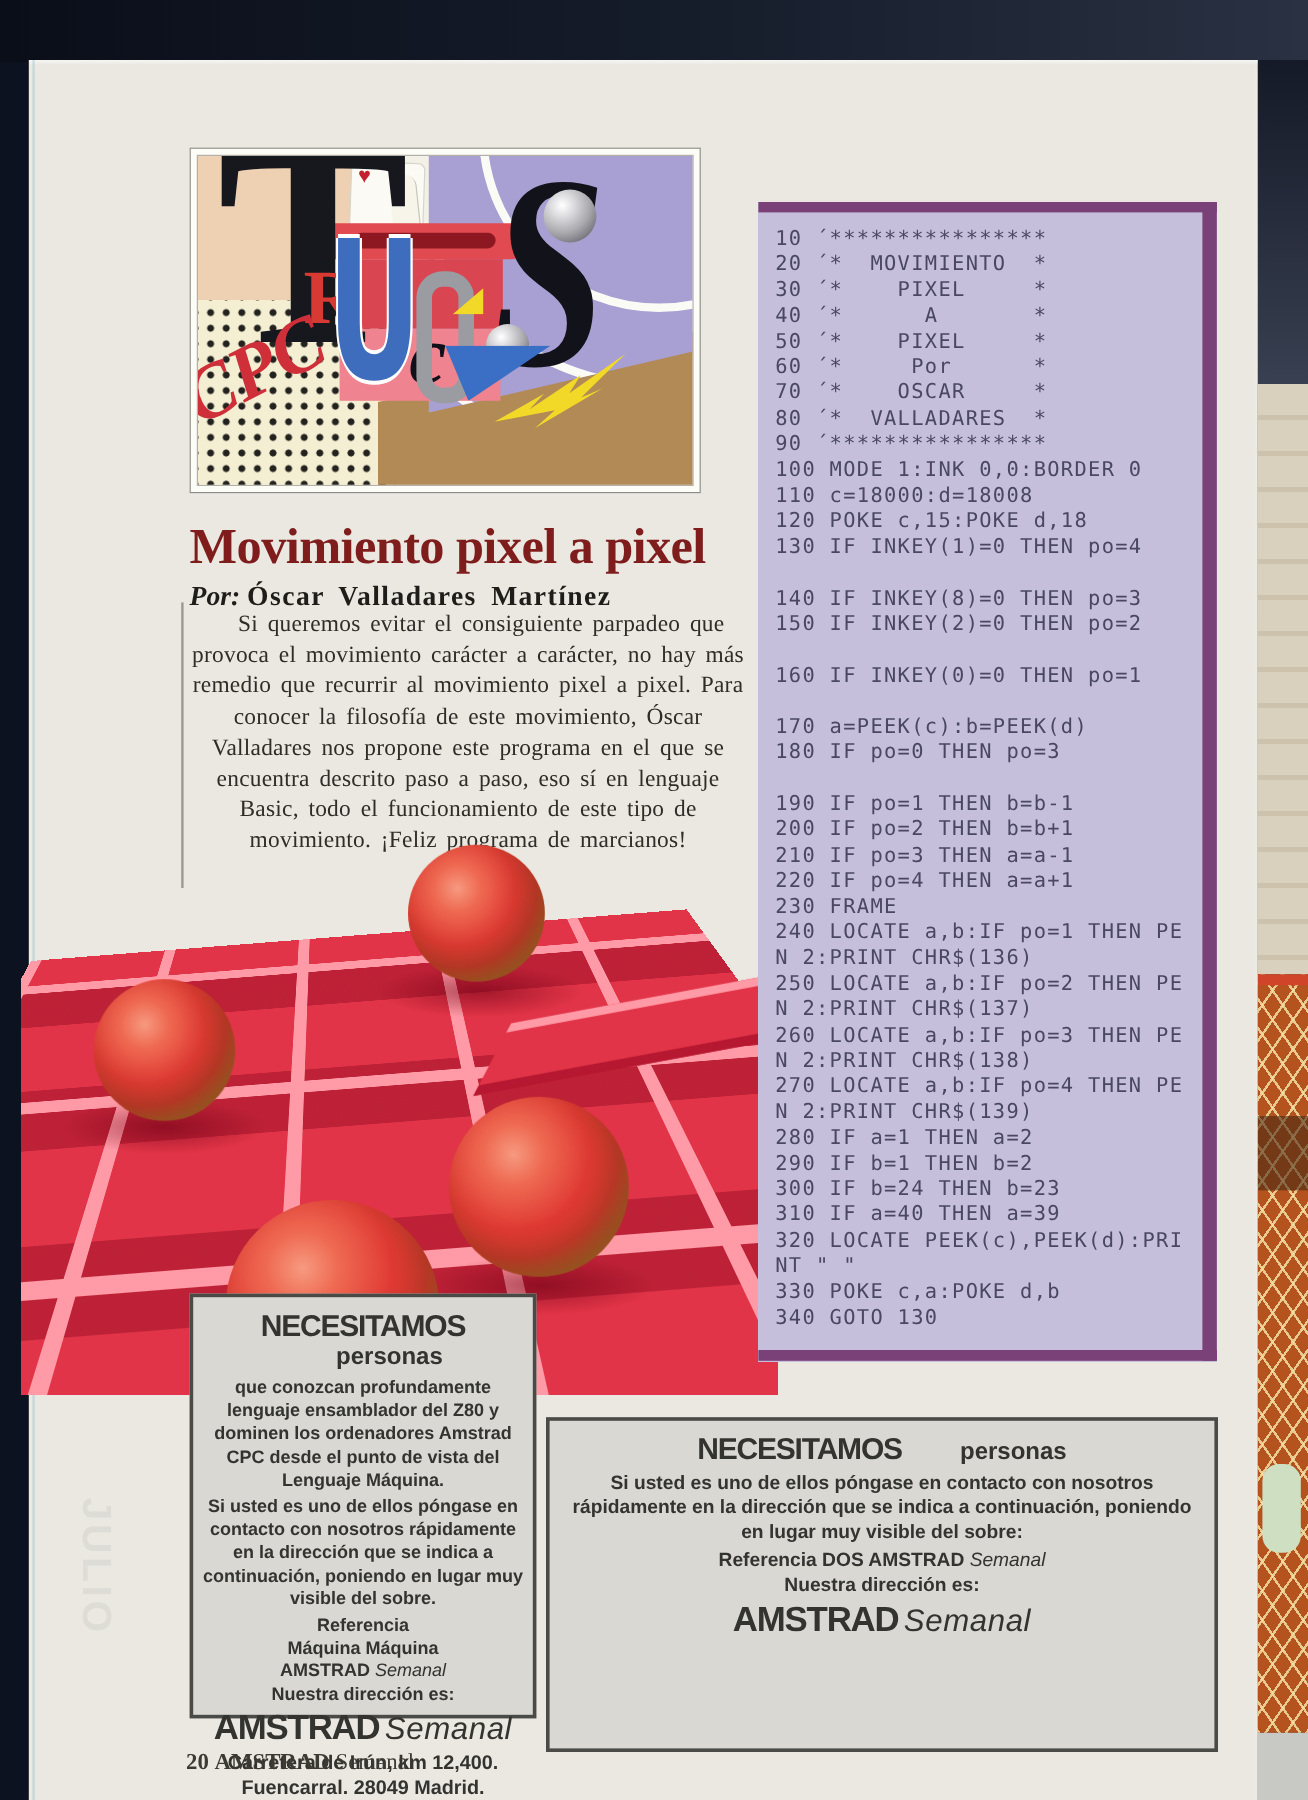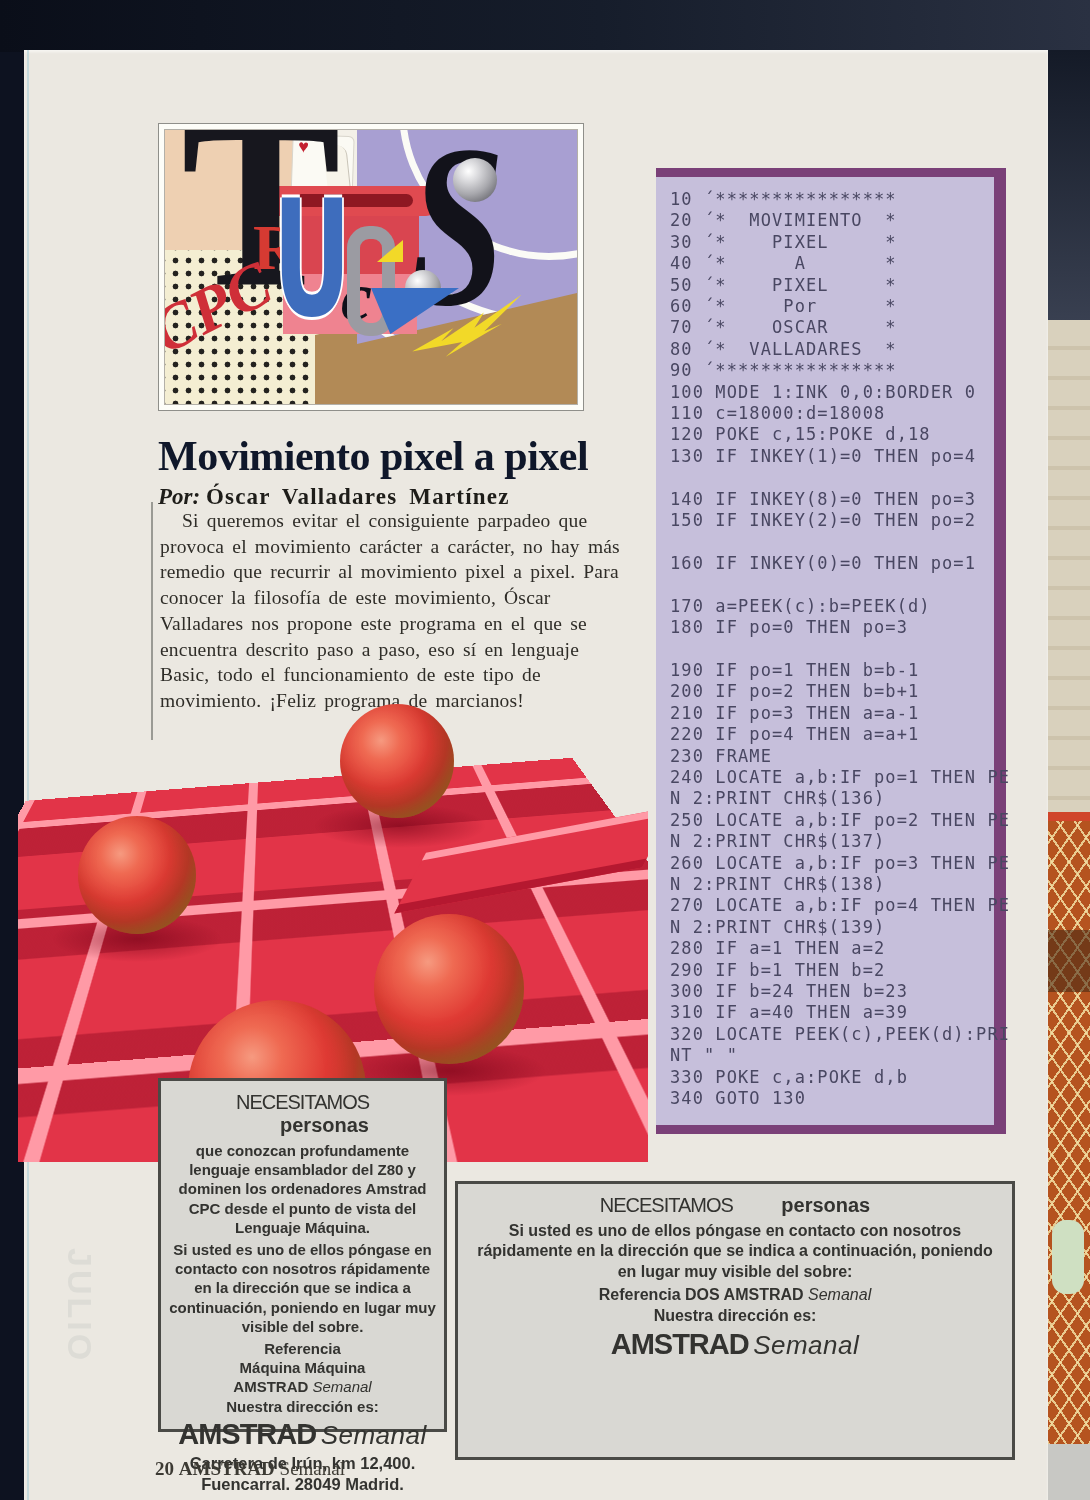--- a/index.html
+++ b/index.html
@@ -76,29 +76,29 @@
   .tri-blue { position:absolute; left:206px; top:158px; width:88px; height:46px; background:#3a6fc5;
          clip-path:polygon(0 0,100% 0,22% 100%); }
   .flash { position:absolute; left:244px; top:164px; width:116px; height:62px; background:#f2d928;
          clip-path:polygon(0 80%,38% 52%,26% 70%,66% 34%,56% 56%,100% 14%,64% 64%,80% 56%,28% 96%,44% 76%);
          transform:rotate(-8deg); }
   .tiny-tri { position:absolute; left:212px; top:110px; width:26px; height:22px; background:#f2d928;
          clip-path:polygon(0 100%,100% 0,100% 100%); }
 
   
   .art-title { position:absolute; left:134px; top:383px; width:480px;
-    font:700 42px/1.1 "Liberation Serif",serif; color:#0f172a; letter-spacing:-.5px; }
+    font:700 42px/1.1 "Liberation Serif",serif; color:#7f1d1d; letter-spacing:-.5px; }
   .byline { position:absolute; left:134px; top:434px; width:480px; font-size:23px; color:#1e1d19;
     font-family:"Liberation Serif",serif; }
   .byline .lbl { font-style:italic; font-weight:700; }
   .byline .nm  { font-weight:700; letter-spacing:1.2px; word-spacing:5px; }
   .body-rule { position:absolute; left:127px; top:452px; width:2px; height:238px; background:#9a9a94; }
   .art-body { position:absolute; left:136px; top:458px; width:460px;
     font:400 19.5px/25.7px "Liberation Serif",serif; color:#2f2d28;
-    word-spacing:3px; letter-spacing:.2px; text-indent:22px; }
+    word-spacing:3px; letter-spacing:.2px; text-indent:22px;text-align:center; }
 
   
   .illus { position:absolute; left:-6px; top:640px; width:630px; height:472px; overflow:hidden; }
   .grid-tilt { position:absolute; left:0; top:88px; width:610px; height:384px; transform:rotate(-4.5deg); }
   .grid-persp { position:absolute; inset:0; perspective:540px; perspective-origin:50% -10%; }
   .grid { position:absolute; left:22px; top:0; width:548px; height:600px;
     transform:rotateX(54deg); transform-origin:50% 0;
     background-color:#e23448;
     background-image:
       repeating-linear-gradient(90deg,#ff9aa6 0 9px,rgba(0,0,0,0) 9px 112px),
@@ -114,32 +114,32 @@
     background:radial-gradient(ellipse,rgba(110,0,20,.55) 0%,rgba(110,0,20,0) 70%); }
   .sh-a { left:296px; top:114px; width:172px; height:44px; }
   .sp-a { left:322px; top:14px;  width:114px; height:114px; }
   .sh-b { left:34px;  top:226px; width:170px; height:46px; }
   .sp-b { left:60px;  top:126px; width:118px; height:118px; }
   .sh-c { left:336px; top:356px; width:192px; height:50px; }
   .sp-c { left:356px; top:224px; width:150px; height:150px; }
   .sp-d { left:170px; top:310px; width:178px; height:178px; }
 
   
-  .codebox { position:absolute; left:632px; top:118px; width:350px; height:966px;
+  .codebox { position:absolute; left:608px; top:118px; width:382px; height:966px;
     background:#c6bfdb; border:9px solid #7a4078; border-left-width:0; border-right-width:12px; }
   .codebox pre { margin:12px 4px 0 14px; font:17px/21.4px "DejaVu Sans Mono",monospace;
     letter-spacing:1.1px; color:#494762; white-space:pre; }
 
   
   .ad { position:absolute; border:3px solid #4a4a46; background:#d9d8d3; color:#333330;
     text-align:center; font-family:"Liberation Sans",sans-serif; }
   .ad-left  { left:134px; top:1028px; width:289px; height:354px; padding:8px 7px; }
   .ad-right { left:431px; top:1131px; width:560px; height:279px; padding:8px 12px; }
   .ad-h { margin:2px 0 4px; }
-  .ad-h .hs { font-weight:400; font-size:20px; letter-spacing:-1px; }
+  .ad-h .hs { font-weight:700; font-size:25px; letter-spacing:-1px; }
   .ad-h .hr { font-weight:700; font-size:20px;margin-left:44px; }
   .ad-left  p { font-size:15px; line-height:19.2px; font-weight:700; margin:3px 0; }
   .ad-right p { font-size:16px; line-height:20.4px; font-weight:700; margin:3px 0; }
   .ad .refline { margin:0; }
   .ad .brand-line { margin:2px 0; }
   .ad .brand-line .bb { font-weight:700; font-size:29px; letter-spacing:-1px; }
   .ad .brand-line .bs { font-style:italic; font-size:26px; font-weight:400; letter-spacing:.5px; }
   .ad .sem { font-style:italic; font-weight:400; }
   .ad-left .addr { font-size:16.5px; line-height:21px; }
   .ad-right .addr { font-size:16.5px; }

